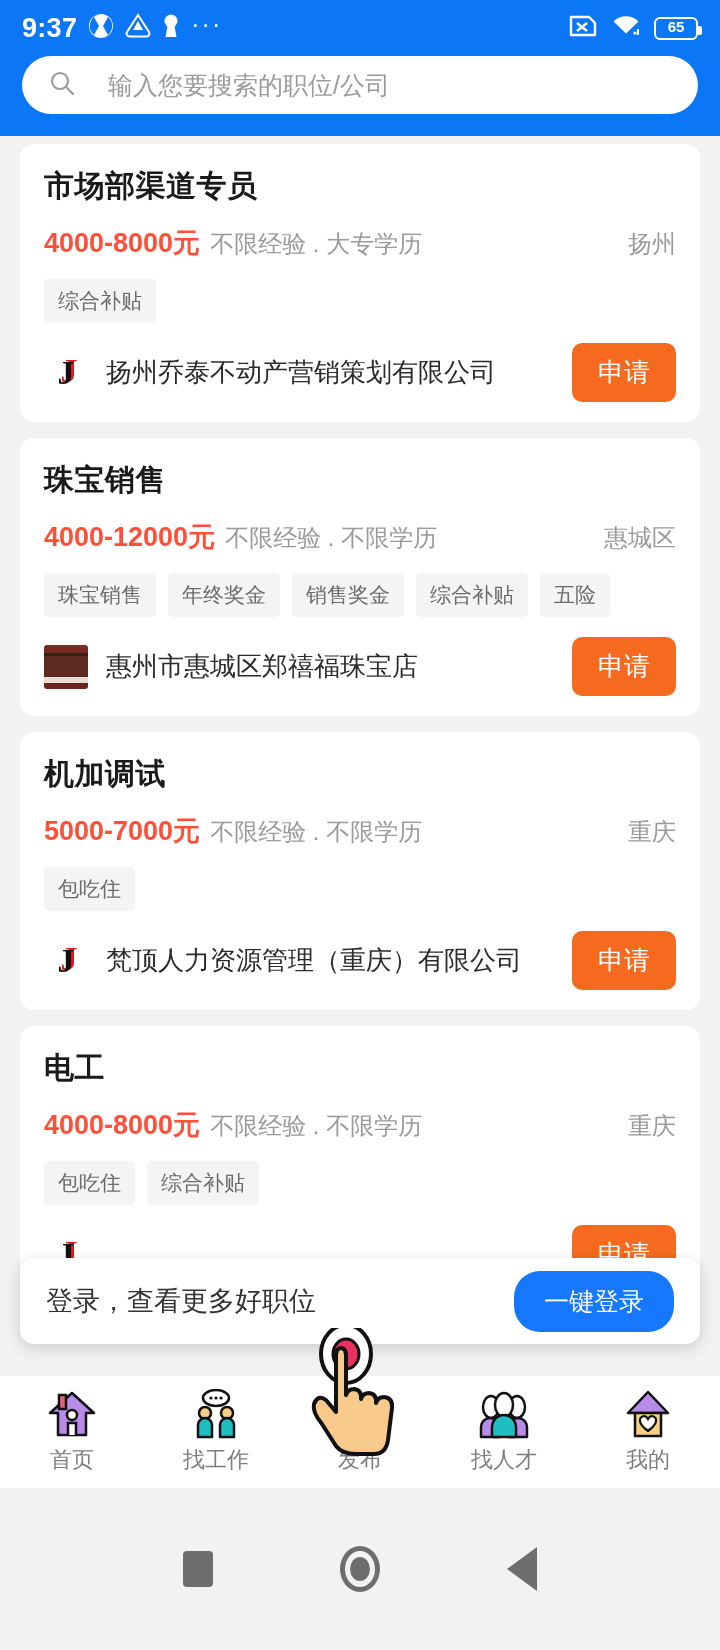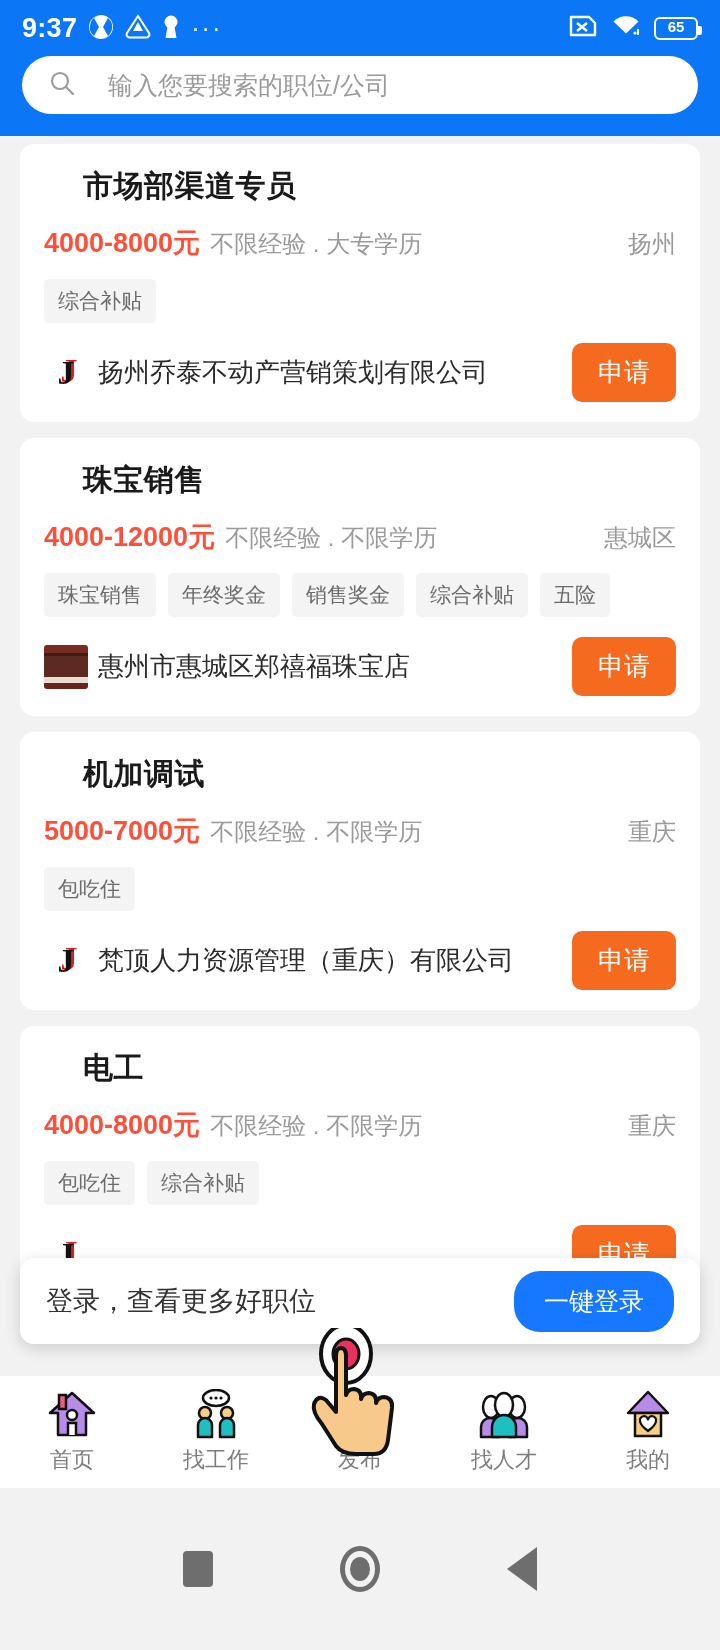--- a/index.html
+++ b/index.html
@@ -8,21 +8,21 @@
     font-family:"Liberation Sans","DejaVu Sans",sans-serif;
     background:#f2f2f2; overflow:hidden;
   }
   .phone{ position:relative; width:720px; height:1650px; background:#f2f2f2; }
 
   
   .statusbar{
     height:56px; background:#0B77F7; display:flex; align-items:center;
     padding:0 22px; color:#fff;
   }
-  .sb-left{ display:flex; align-items:flex-end; gap:11px; flex:1; }
+  .sb-left{ display:flex; align-items:center; gap:11px; flex:1; }
   .sb-time{ font-size:27px; font-weight:600; letter-spacing:.3px; }
   .sb-right{ display:flex; align-items:center; gap:13px; }
   .sb-dots{ font-size:25px; letter-spacing:2px; line-height:.6; padding-bottom:8px;}
   .ic{ display:inline-block; }
   .batt{
     width:44px;height:23px;border:2px solid #fff;border-radius:6px;
     position:relative;display:flex;align-items:flex-start;justify-content:center;
   }
   .batt:after{content:"";position:absolute;right:-6px;top:7px;width:4px;height:9px;background:#fff;border-radius:0 2px 2px 0;}
   .batt span{font-size:15px;font-weight:700;color:#fff;line-height:1;}
@@ -34,31 +34,31 @@
     display:flex; align-items:center; padding:0 26px; gap:32px;
   }
   .searchbar .ph{ color:#9b9b9b; font-size:25px; }
 
   
   .list{ padding:8px 0 0; }
   .card{
     background:#fff; border-radius:14px; margin:0 20px 16px;
     padding:22px 24px 20px;
   }
-  .jobtitle{ font-size:30px; font-weight:700; color:#1a1a1a; letter-spacing:.5px;margin-left:39px; }
+  .jobtitle{ font-size:30px; font-weight:700; color:#1a1a1a; letter-spacing:.5px; }
   .metarow{ display:flex; align-items:baseline; margin-top:18px; }
   .salary{ font-size:27px; font-weight:700; color:#FF4F39; white-space:nowrap; }
   .reqs{ font-size:24px; color:#9a9a9a; margin-left:10px; flex:1; }
   .city{ font-size:24px; color:#9a9a9a; white-space:nowrap; margin-left:12px; }
   .tags{ display:flex; flex-wrap:wrap; gap:12px; margin-top:18px; }
   .tag{
     background:#f4f4f4; color:#6b6b6b; font-size:21px;
     padding:8px 14px; border-radius:5px;
   }
-  .comprow{ display:flex; align-items:center; margin-top:20px; gap:10px; }
+  .comprow{ display:flex; align-items:center; margin-top:20px; gap:18px; }
   .logo{ width:44px;height:44px;flex:0 0 44px; border-radius:3px; overflow:hidden; position:relative; background:#fff;}
   .logo-j{ background:#fff; }
   .logo-j:before{
     content:"J"; position:absolute; inset:0; display:flex; align-items:center; justify-content:center;
     font-family:"Liberation Serif",serif; font-size:34px; font-weight:700; color:#111;
     text-shadow:3px -2px 0 #d81f1f;
   }
   .logo-shop{
     background:linear-gradient(#7a2b22 0 18%, #3a1d17 18% 26%, #5d2a22 26% 72%, #e8ddd2 72% 86%, #6b241c 86% 100%);
   }

